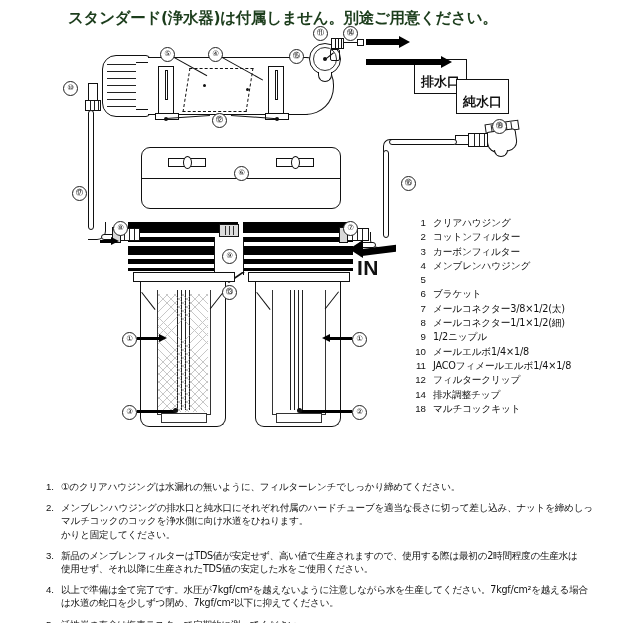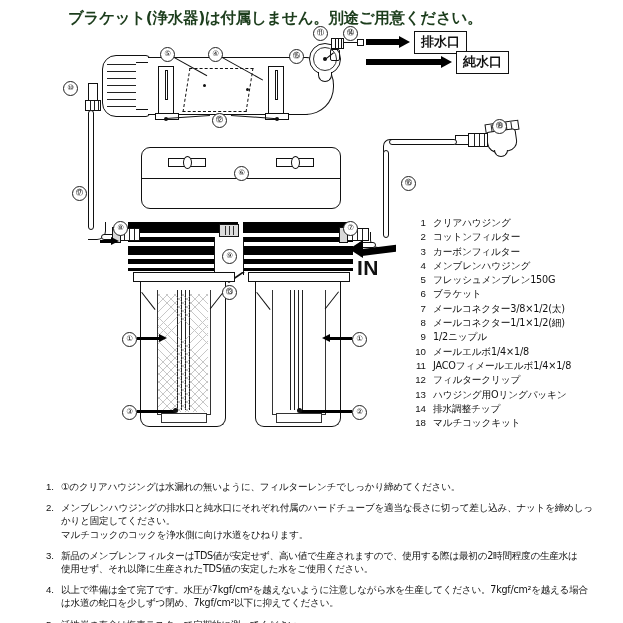--- a/index.html
+++ b/index.html
@@ -250,24 +250,25 @@
     border-top: 6px solid transparent;
     border-bottom: 6px solid transparent;
     border-left: 11px solid #000;
   }
   .port-label {
     position: absolute;
     border: 1.2px solid #111;
     background: #fff;
     font-size: 13px;
     font-weight: bold;
-    padding: 1px 6px 2px;
+    padding: 13px 6px 2px;
     color: #111;
     white-space: nowrap;
     font-family: "DejaVu Sans", "Liberation Sans", sans-serif;
+    margin-top: 28px;
   }
 
   
   .bracket {
     position: absolute;
     left: 141px;
     top: 147px;
     width: 200px;
     height: 62px;
     border: 1.5px solid #111;
@@ -611,21 +612,21 @@
     font-family: "Liberation Sans", sans-serif;
   }
   .note-body { letter-spacing: -0.25px; }
   .note-body p { margin: 0; }
 </style>
 </head>
 <body>
 
 <div id="page">
 
-  <div class="header-note">ブラケット(浄水器)は付属しません。別途ご用意ください。</div>
+  <div class="header-note">スタンダード(浄水器)は付属しません。別途ご用意ください。</div>
 
   <div>
 
     <div class="mem-cap-left">
       <div class="rib" style="top:8px"></div>
       <div class="rib" style="top:15px"></div>
       <div class="rib" style="top:22px"></div>
       <div class="rib" style="top:29px"></div>
       <div class="rib" style="top:36px"></div>
       <div class="rib" style="top:43px"></div>
@@ -845,21 +846,20 @@
     <div class="legend-row">
       <span class="legend-num">3</span>
       <span class="legend-label">カーボンフィルター</span>
     </div>
     <div class="legend-row">
       <span class="legend-num">4</span>
       <span class="legend-label">メンブレンハウジング</span>
     </div>
     <div class="legend-row">
       <span class="legend-num">5</span>
-      <span class="legend-label">フレッシュメンブレン150G</span>
     </div>
     <div class="legend-row">
       <span class="legend-num">6</span>
       <span class="legend-label">ブラケット</span>
     </div>
     <div class="legend-row">
       <span class="legend-num">7</span>
       <span class="legend-label">メールコネクター3/8×1/2(太)</span>
     </div>
     <div class="legend-row">
@@ -874,24 +874,20 @@
       <span class="legend-num">10</span>
       <span class="legend-label">メールエルボ1/4×1/8</span>
     </div>
     <div class="legend-row">
       <span class="legend-num">11</span>
       <span class="legend-label">JACOフィメールエルボ1/4×1/8</span>
     </div>
     <div class="legend-row">
       <span class="legend-num">12</span>
       <span class="legend-label">フィルタークリップ</span>
-    </div>
-    <div class="legend-row">
-      <span class="legend-num">13</span>
-      <span class="legend-label">ハウジング用Oリングパッキン</span>
     </div>
     <div class="legend-row">
       <span class="legend-num">14</span>
       <span class="legend-label">排水調整チップ</span>
     </div>
     <div class="legend-row">
       <span class="legend-num">18</span>
       <span class="legend-label">マルチコックキット</span>
     </div>
   </div>
@@ -900,22 +896,22 @@
     <div class="note">
       <span class="note-num">1.</span>
       <div class="note-body">
         <p>①のクリアハウジングは水漏れの無いように、フィルターレンチでしっかり締めてください。</p>
       </div>
     </div>
     <div class="note">
       <span class="note-num">2.</span>
       <div class="note-body">
         <p>メンブレンハウジングの排水口と純水口にそれぞれ付属のハードチューブを適当な長さに切って差し込み、ナットを締めしっ</p>
+        <p>マルチコックのコックを浄水側に向け水道をひねります。</p>
         <p>かりと固定してください。</p>
-        <p>マルチコックのコックを浄水側に向け水道をひねります。</p>
       </div>
     </div>
     <div class="note">
       <span class="note-num">3.</span>
       <div class="note-body">
         <p>新品のメンブレンフィルターはTDS値が安定せず、高い値で生産されますので、使用する際は最初の2時間程度の生産水は</p>
         <p>使用せず、それ以降に生産されたTDS値の安定した水をご使用ください。</p>
       </div>
     </div>
     <div class="note">

